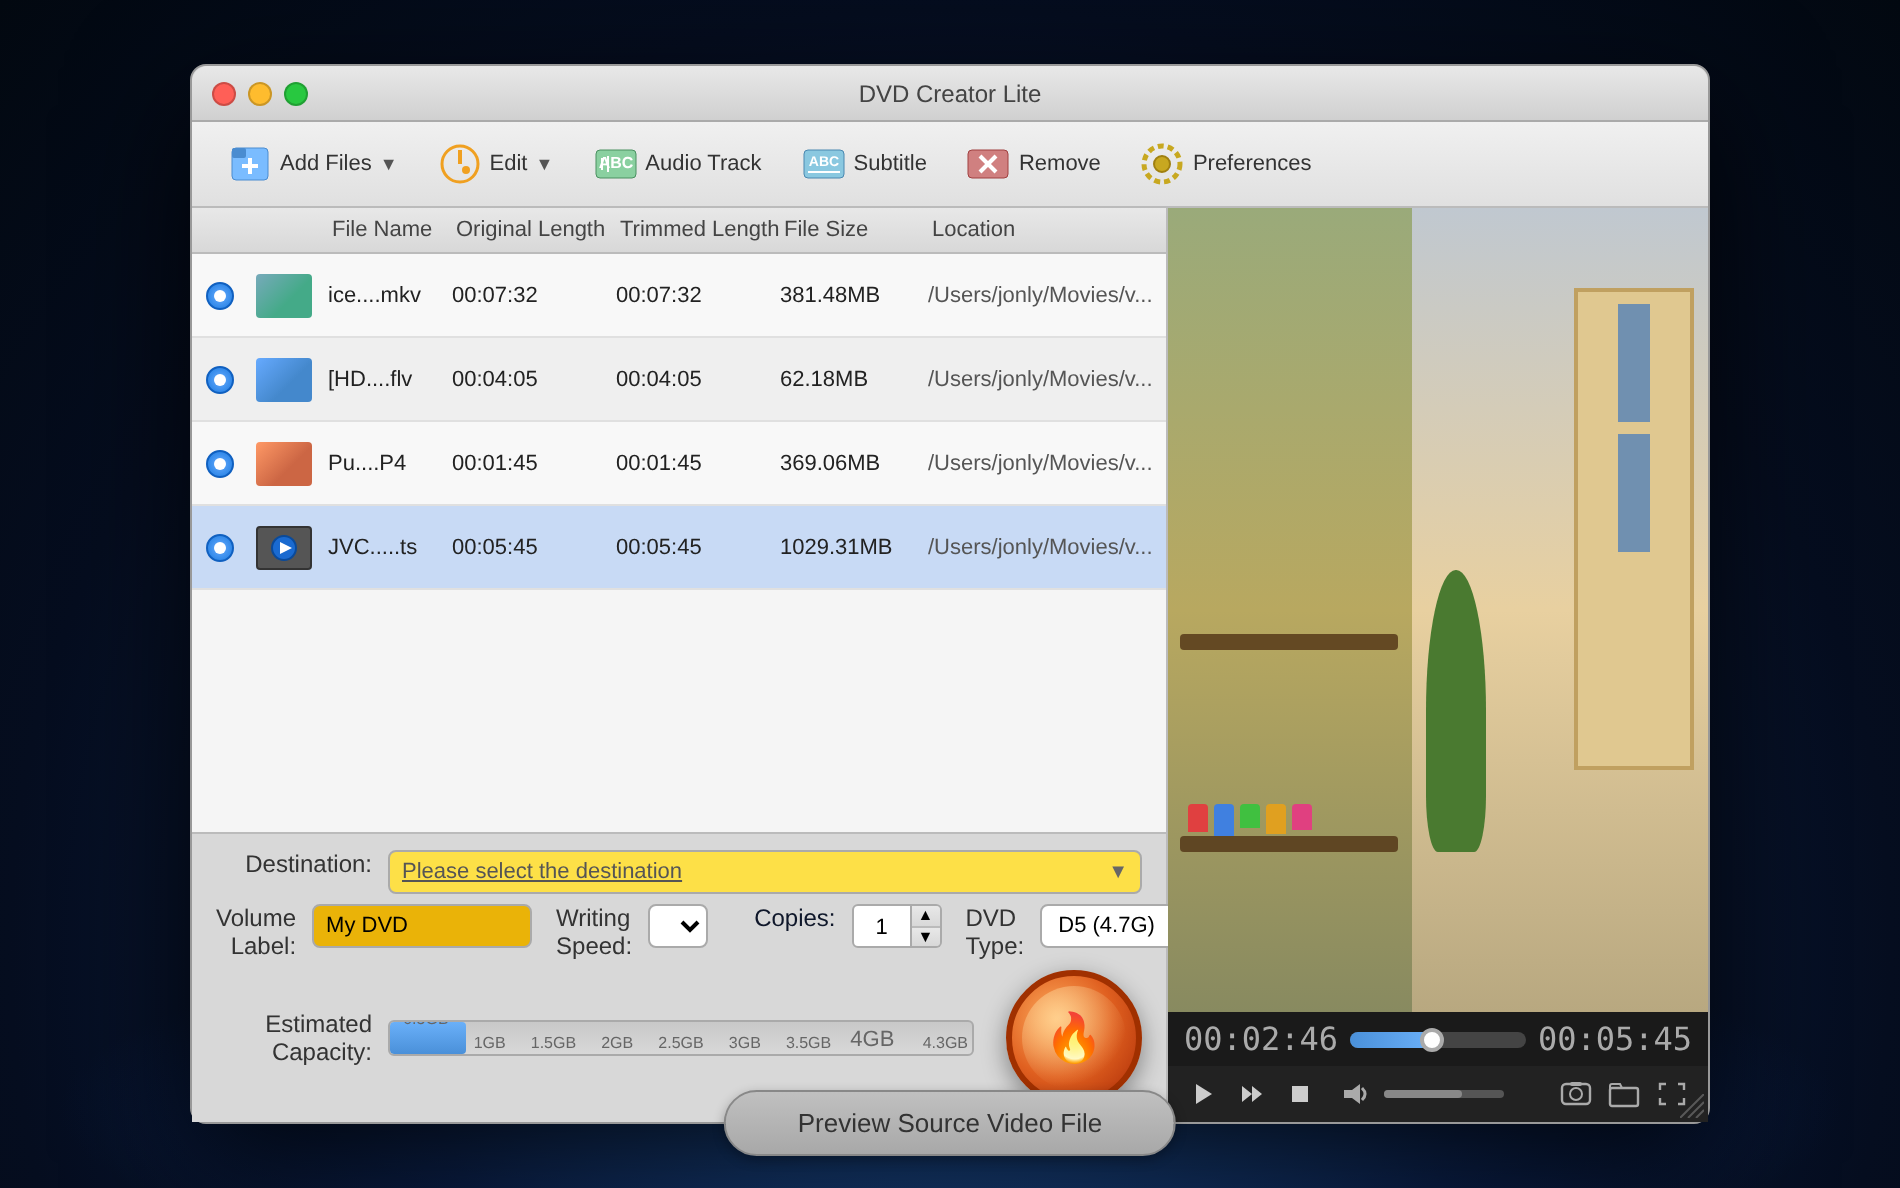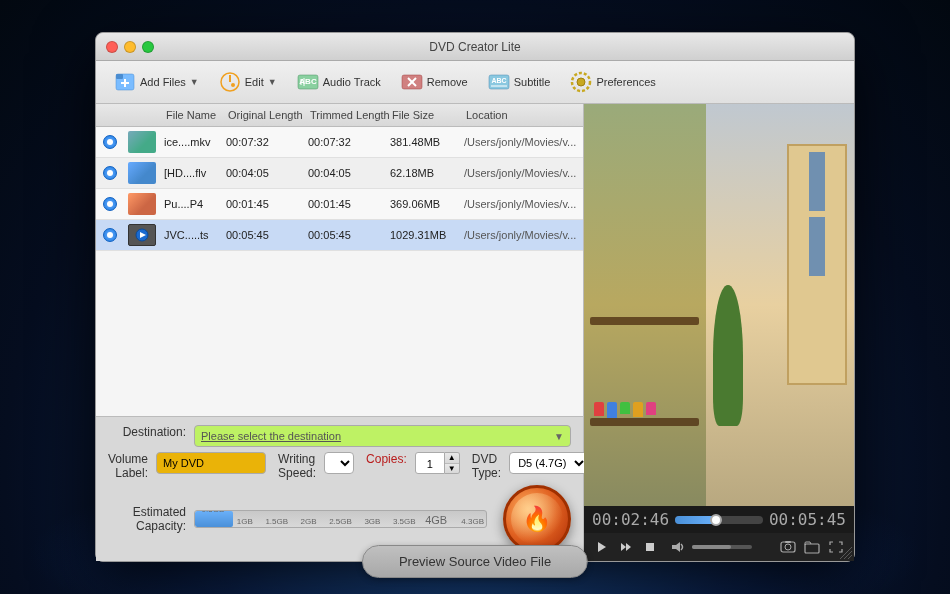--- a/index.html
+++ b/index.html
@@ -145,21 +145,21 @@
 
     
     .table-body {
       flex: 1;
       overflow-y: auto;
     }
     .table-row {
       display: flex;
       align-items: center;
       border-bottom: 1px solid #e0e0e0;
-      height: 31px;
+      height: 42px;
       justify-content: center;
     }
     .table-row:nth-child(odd) { background: #f8f8f8; }
     .table-row:nth-child(even) { background: #efefef; }
     .table-row.selected { background: #c8daf5; }
 
     .cell {
       font-size: 11px;
       color: #222;
       padding: 0 4px;
@@ -358,21 +358,21 @@
     .settings-label {
       font-size: 12px;
       color: #333;
       text-align: right;
     }
     .dest-label { width: 78px; }
     .vol-label { width: 78px; }
     .dest-select {
       flex: 1;
       height: 22px;
-      background: #bef264;
+      background: #fde047;
       border: 1px solid #aaa;
       border-radius: 4px;
       font-size: 11px;
       color: #555;
       padding: 0 6px;
       appearance: none;
       display: flex;
       align-items: center;
       justify-content: space-between;
       cursor: pointer;
@@ -561,37 +561,37 @@
           <line x1="4" y1="8" x2="4" y2="14" stroke="white" stroke-width="1"></line>
           <line x1="7" y1="7" x2="7" y2="15" stroke="white" stroke-width="1"></line>
         </svg>
       </div>
       <span>Audio Track</span>
     </button>
 
     <button class="toolbar-btn">
       <div class="toolbar-icon">
         <svg width="22" height="22" viewBox="0 0 22 22">
+          <rect x="1" y="4" width="20" height="14" rx="2" fill="#8ac8e0" stroke="#4a88b0" stroke-width="0.5"></rect>
+          <text x="11" y="12" text-anchor="middle" font-size="7" fill="white" font-weight="bold">ABC</text>
+          <line x1="3" y1="15" x2="19" y2="15" stroke="white" stroke-width="1"></line>
+        </svg>
+      </div>
+      <span>Subtitle</span>
+    </button>
+
+    <button class="toolbar-btn">
+      <div class="toolbar-icon">
+        <svg width="22" height="22" viewBox="0 0 22 22">
           <rect x="1" y="4" width="20" height="14" rx="2" fill="#d08080" stroke="#a04040" stroke-width="0.5"></rect>
           <line x1="7" y1="7" x2="15" y2="15" stroke="white" stroke-width="2"></line>
           <line x1="15" y1="7" x2="7" y2="15" stroke="white" stroke-width="2"></line>
         </svg>
       </div>
       <span>Remove</span>
-    </button>
-
-    <button class="toolbar-btn">
-      <div class="toolbar-icon">
-        <svg width="22" height="22" viewBox="0 0 22 22">
-          <rect x="1" y="4" width="20" height="14" rx="2" fill="#8ac8e0" stroke="#4a88b0" stroke-width="0.5"></rect>
-          <text x="11" y="12" text-anchor="middle" font-size="7" fill="white" font-weight="bold">ABC</text>
-          <line x1="3" y1="15" x2="19" y2="15" stroke="white" stroke-width="1"></line>
-        </svg>
-      </div>
-      <span>Subtitle</span>
     </button>
 
     <button class="toolbar-btn">
       <div class="toolbar-icon">
         <svg width="22" height="22" viewBox="0 0 22 22">
           <circle cx="11" cy="11" r="4" fill="#c8a820" stroke="#a08010" stroke-width="1"></circle>
           <circle cx="11" cy="11" r="9" fill="none" stroke="#c8a820" stroke-width="2.5" stroke-dasharray="3 2"></circle>
         </svg>
       </div>
       <span>Preferences</span>
@@ -683,21 +683,21 @@
             <span style="font-size:11px;color:#555;text-decoration:underline;flex:1;">Please select the destination</span>
             <span class="dest-select-arrow" style="font-size:10px;">▼</span>
           </div>
         </div>
 
         <div class="settings-row">
           <span class="settings-label vol-label">Volume Label:</span>
           <input type="text" class="vol-input" style="width: 110px;" value="My DVD">
           <span style="font-size:12px;color:#333;margin-left:4px;">Writing Speed:</span>
           <select class="inline-select" style="width:80px;"></select>
-          <span style="font-size:12px;color:#b91c1c;margin-left:4px;">Copies:</span>
+          <span style="font-size:12px;color:#0f172a;margin-left:15px;">Copies:</span>
           <div class="copies-stepper">
             <div class="copies-val">1</div>
             <div class="stepper-btns">
               <div class="stepper-btn">▲</div>
               <div class="stepper-btn">▼</div>
             </div>
           </div>
           <span style="font-size:12px;color:#333;margin-left:4px;">DVD Type:</span>
           <select class="inline-select" style="width:90px;">
             <option>D5 (4.7G)</option>

